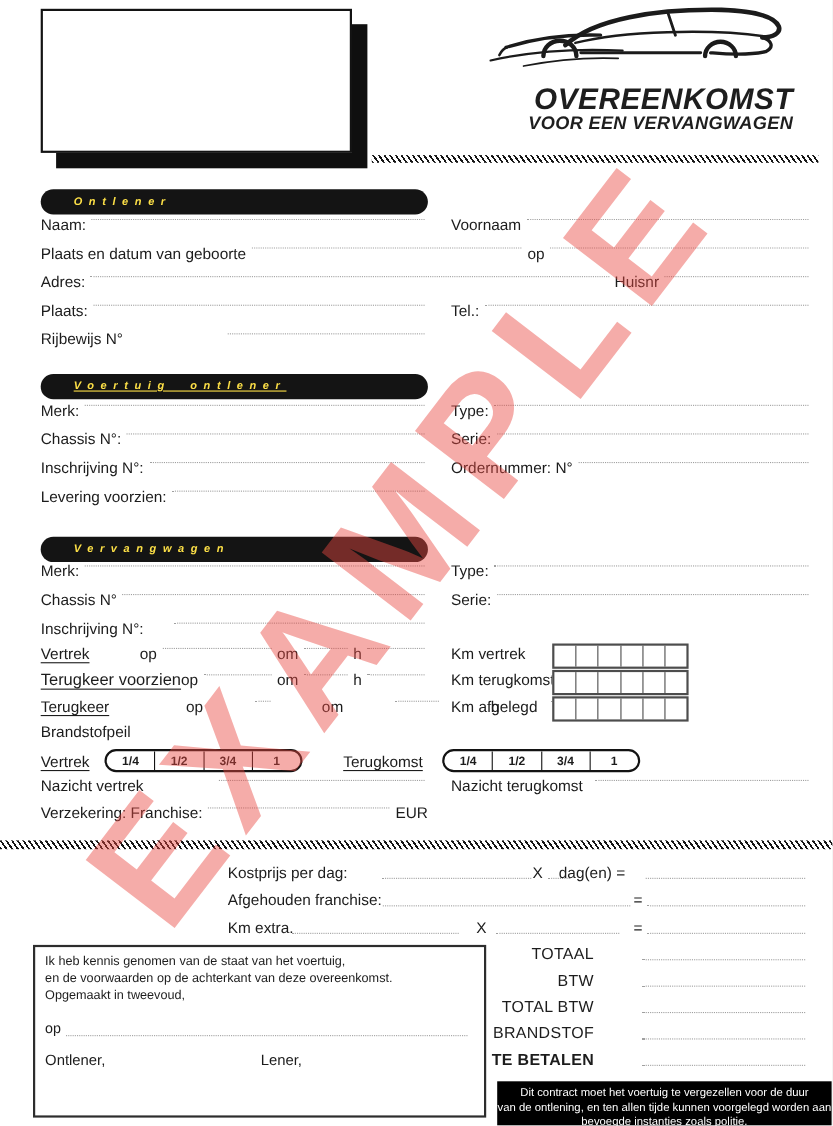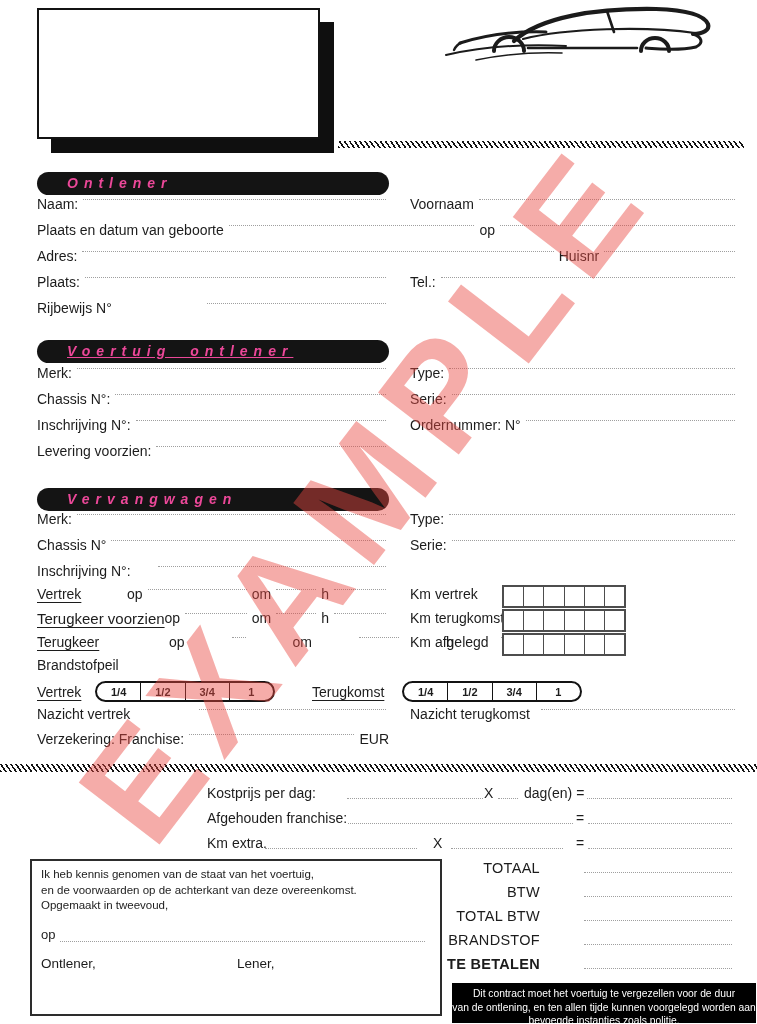--- a/index.html
+++ b/index.html
@@ -10,21 +10,21 @@
   .stamp{position:absolute;left:37px;top:8px;width:279px;height:127px;background:#fff;
          border:2px solid #131313;box-shadow:14px 14px 0 0 #0f0f0f;}
   
   .hatch{background:repeating-linear-gradient(55deg,#141414 0 1.6px,#ffffff 1.6px 4.2px);}
   
   .title-block{position:absolute;right:36px;top:76px;text-align:right;line-height:1.04;font-style:italic;color:#1e1e1e;}
   .title-main{font-size:27px;font-weight:bold;letter-spacing:.5px;}
   .title-sub{font-size:16.5px;font-weight:bold;letter-spacing:.3px;}
   
   .pill{position:absolute;left:37px;width:352px;height:23px;background:#141414;border-radius:12px;
-        color:#ec4899;font-style:italic;font-size:14px;font-weight:bold;letter-spacing:6px;word-spacing:9px;
+        color:#fde047;font-style:italic;font-size:10px;font-weight:bold;letter-spacing:6px;word-spacing:9px;
         line-height:23px;padding-left:30px;box-sizing:border-box;}
   
   .frow{position:absolute;display:flex;font-size:14px;height:19px;white-space:nowrap;}
   .dots{flex:1;border-bottom:1.6px dotted #9f9f9f;height:3px;margin:0 5px 2px 5px;min-width:14px;}
   .dfix{flex:none;}
   .sp{flex:none;height:1px;}
   .u{text-decoration:underline;text-underline-offset:3px;}
   .small{font-size:15px;}
   
   .kmgrid{position:absolute;display:flex;width:124px;height:23px;border:2px solid #4d4d4d;box-sizing:border-box;background:#fff;}
@@ -77,20 +77,24 @@
       <path d="M10,48 C12,44 14,42 17,41" stroke-width="2.4"></path>
       <path d="M249,32 C258,35 260,41 252,45 C234,49 214,47 202,46" stroke-width="3"></path>
       <path d="M50,49 A15,14 0 0 1 80,49" stroke-width="4"></path>
       <path d="M197,49 A14,13 0 0 1 225,49" stroke-width="4"></path>
       <path d="M84,46 L193,46" stroke-width="2.6"></path>
       <path d="M2,53 C42,44 84,42 122,44" stroke-width="2"></path>
       <path d="M32,58 C62,52 92,50 118,51" stroke-width="1.6"></path>
     </svg>
   </div>
 
+  <div class="title-block">
+    <div class="title-main">OVEREENKOMST</div>
+    <div class="title-sub">VOOR EEN VERVANGWAGEN</div>
+  </div>
 
   <div class="abs hatch" style="left:338px;top:141px;width:406px;height:7px;"></div>
   <div class="abs hatch" style="left:0;top:764px;width:757px;height:8px;"></div>
 
   <div class="pill" style="top: 172px; background: rgb(20, 20, 20);">Ontlener</div>
 
   <div class="frow" style="left:37px;top:196px;width:354px;">
     <span>Naam:</span>
     <span class="dots"></span>
   </div>
@@ -289,21 +293,21 @@
     <span>Verzekering: Franchise:</span>
     <span class="dots"></span>
     <span>EUR</span>
   </div>
 
   <div class="prow" style="top:782px;">
     <span class="plbl" style="left:0;">Kostprijs per dag:</span>
     <span class="pdots" style="left:140px;width:136px;"></span>
     <span class="plbl" style="left:277px;">X</span>
     <span class="pdots" style="left:291px;width:20px;"></span>
-    <span class="plbl" style="left:317px;text-align:right;">dag(en) =</span>
+    <span class="plbl" style="left:301px;text-align:right;">dag(en) =</span>
     <span class="pdots" style="left:380px;width:145px;"></span>
   </div>
   <div class="prow" style="top:807px;">
     <span class="plbl" style="left:0;">Afgehouden franchise:</span>
     <span class="pdots" style="left:141px;width:225px;"></span>
     <span class="plbl" style="left:369px;">=</span>
     <span class="pdots" style="left:381px;width:144px;"></span>
   </div>
   <div class="prow" style="top:832px;">
     <span class="plbl" style="left:0;">Km extra.</span>

